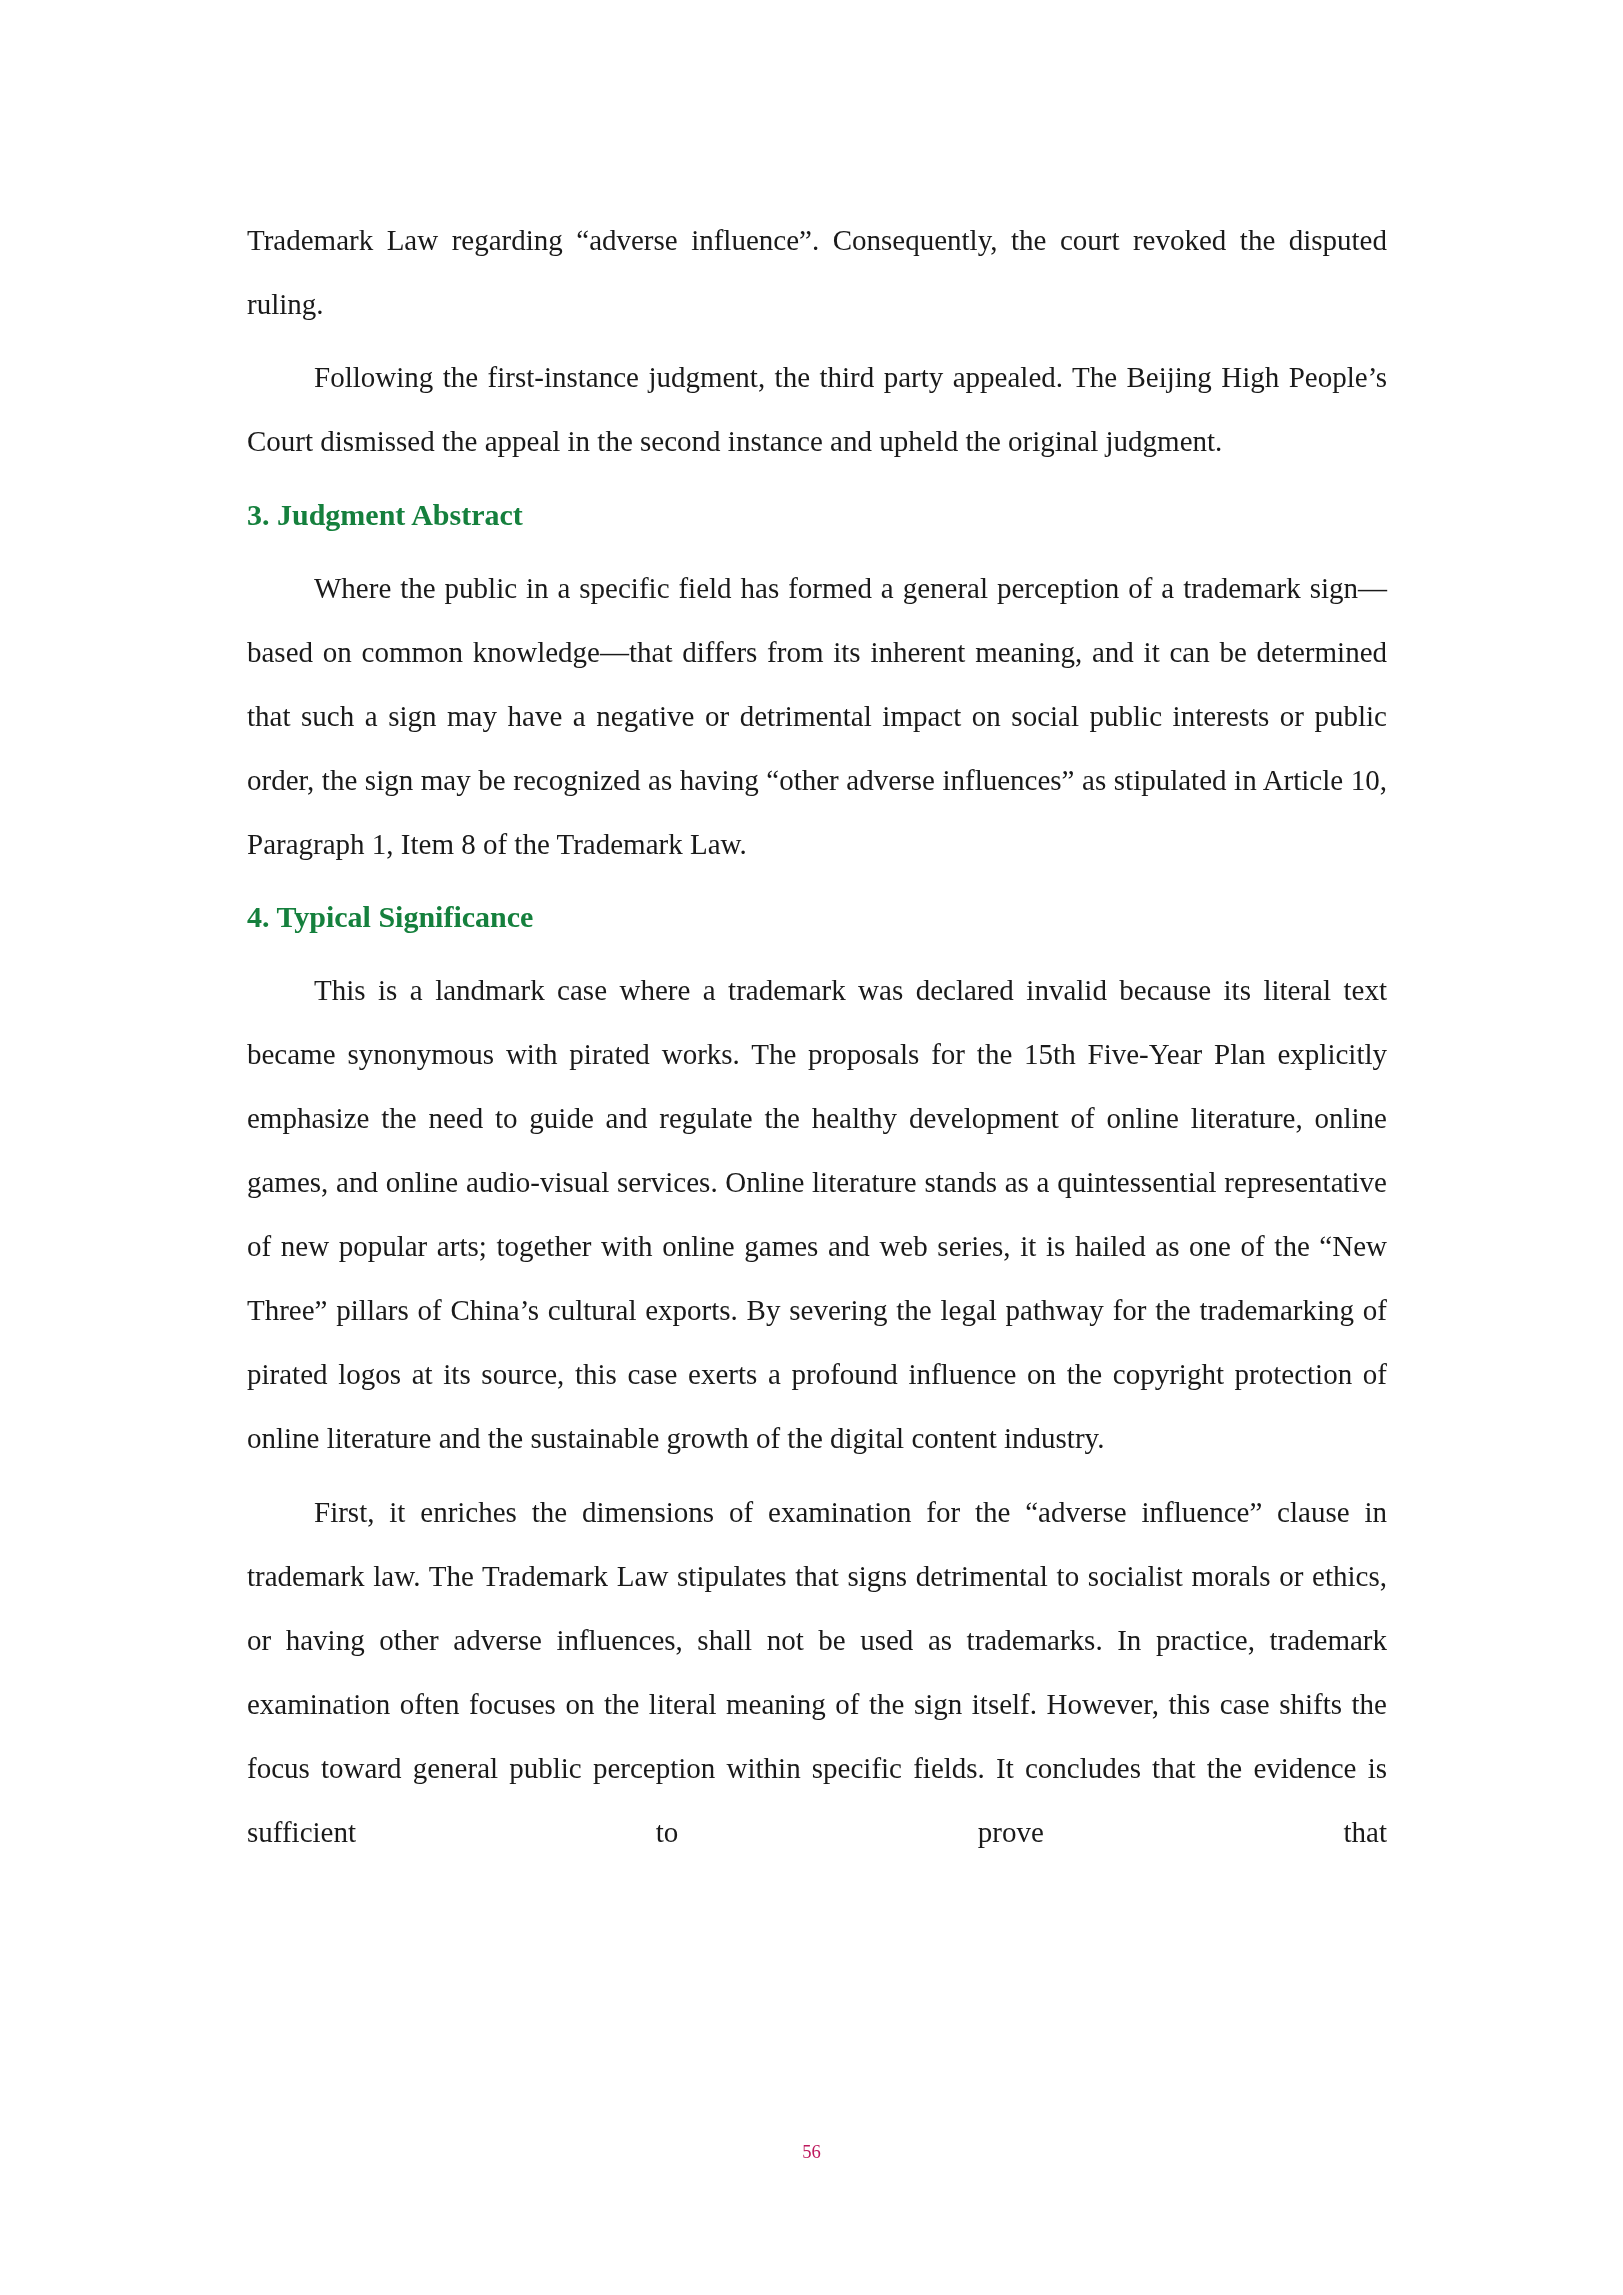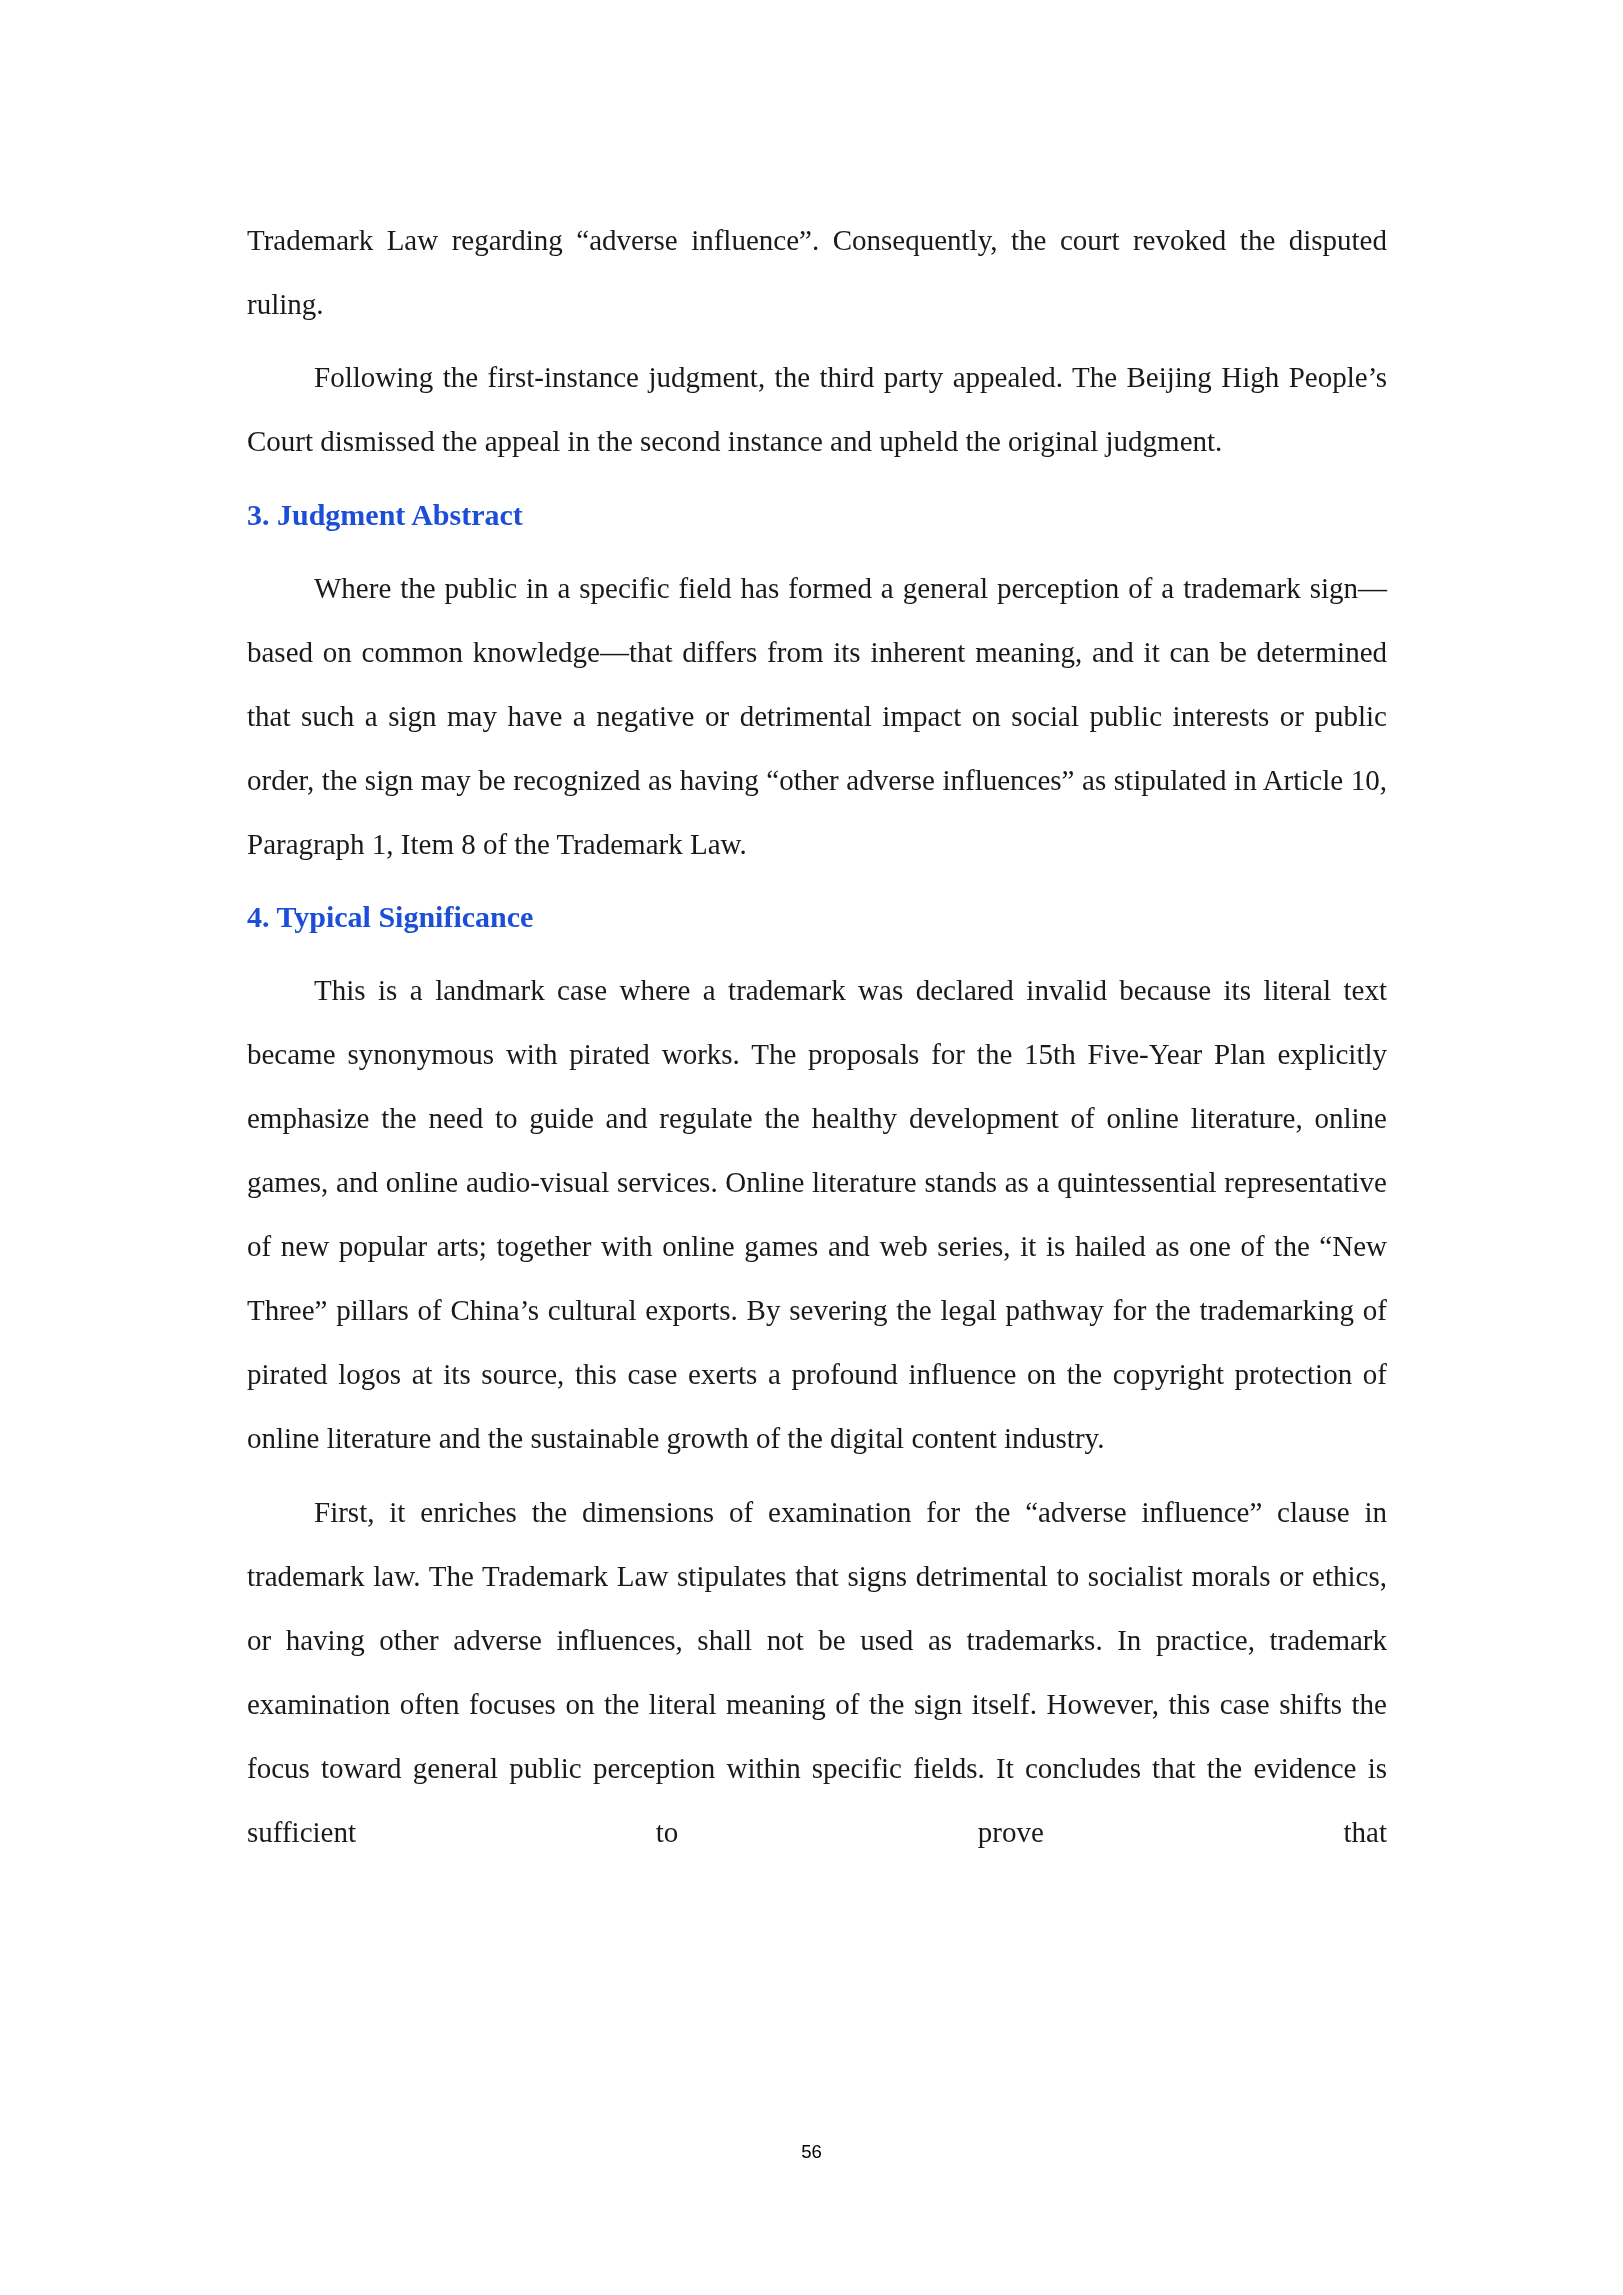--- a/index.html
+++ b/index.html
@@ -3,24 +3,24 @@
 <meta charset="utf-8">
 <style>
   html, body { margin: 0; padding: 0; background: #ffffff; }
   body { width: 1623px; height: 2295px; position: relative; overflow: hidden; }
   .page {
     position: absolute; left: 247px; top: 208px; width: 1140px;
     font-family: Liberation Serif, serif; font-size: 29px; color: #1a1a1a;
   }
   .para { margin: 0 0 9.3px 0; line-height: 64px; text-align: justify; }
   .indent { text-indent: 67px; }
-  .heading { margin: 0 0 9.3px 0; line-height: 64px; font-weight: bold; font-size: 30px; color: #1d4ed8; }
+  .heading { margin: 0 0 9.3px 0; line-height: 64px; font-weight: bold; font-size: 30px; color: #15803d; }
   .pagenum {
     position: absolute; left: 0; width: 1623px; top: 2141px; text-align: center;
-    font-family: Liberation Sans, sans-serif; font-size: 18.6px; color: #000000;
+    font-family: Liberation Serif, serif; font-size: 18.6px; color: #be185d;
   }
 </style>
 </head>
 <body>
 
 <div class="page">
   <p class="para">Trademark Law regarding “adverse influence”. Consequently, the court revoked the disputed ruling.</p>
   <p class="para indent">Following the first-instance judgment, the third party appealed. The Beijing High People’s Court dismissed the appeal in the second instance and upheld the original judgment.</p>
   <h3 class="heading">3. Judgment Abstract</h3>
   <p class="para indent">Where the public in a specific field has formed a general perception of a trademark sign—based on common knowledge—that differs from its inherent meaning, and it can be determined that such a sign may have a negative or detrimental impact on social public interests or public order, the sign may be recognized as having “other adverse influences” as stipulated in Article 10, Paragraph 1, Item 8 of the Trademark Law.</p>

